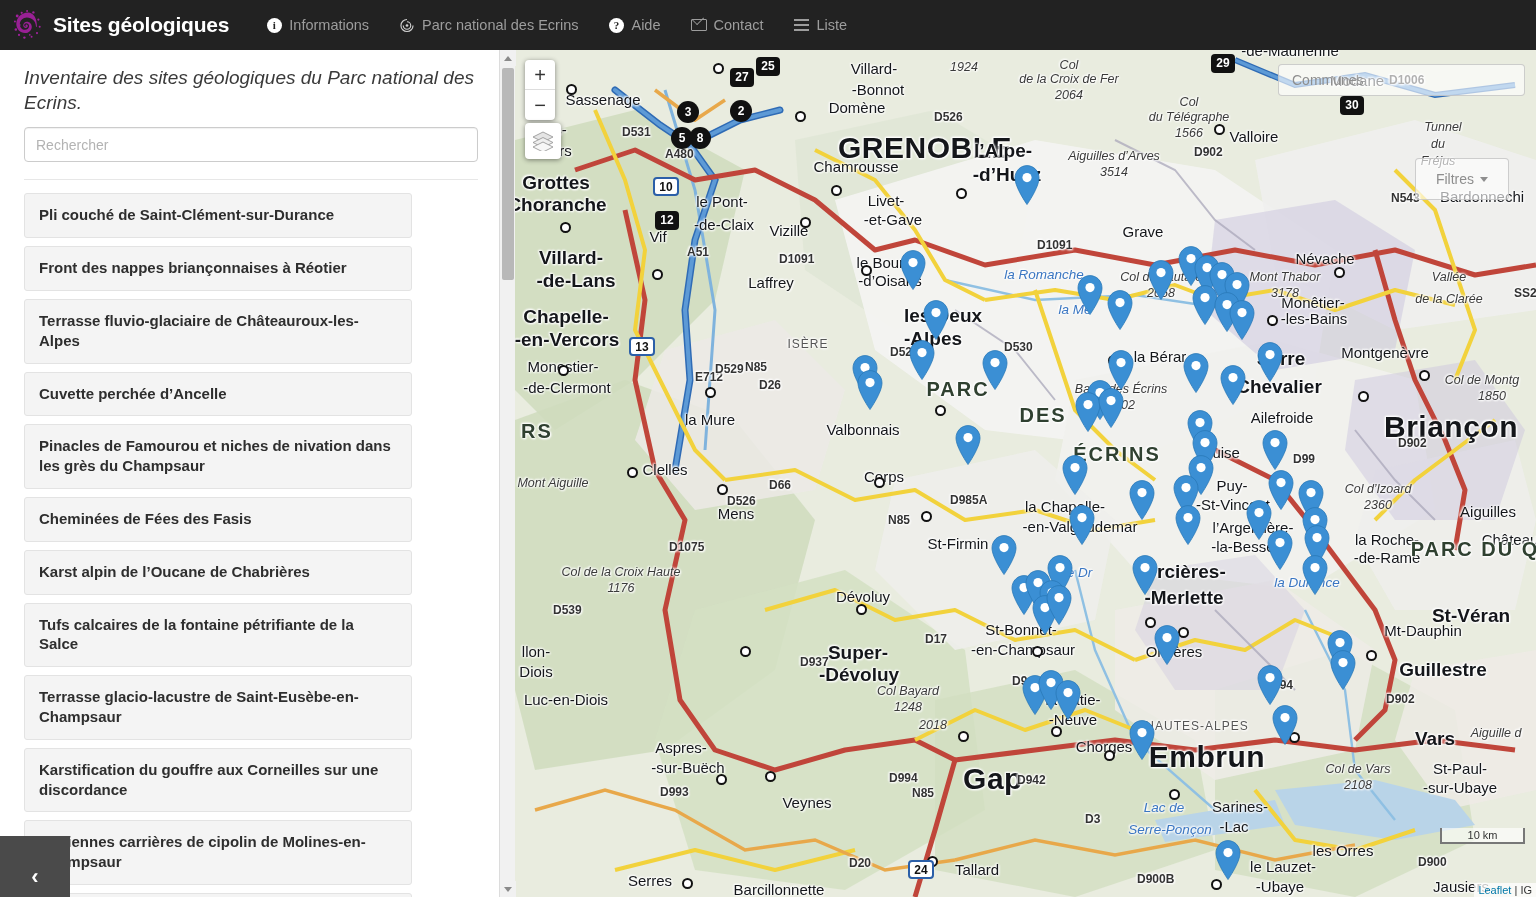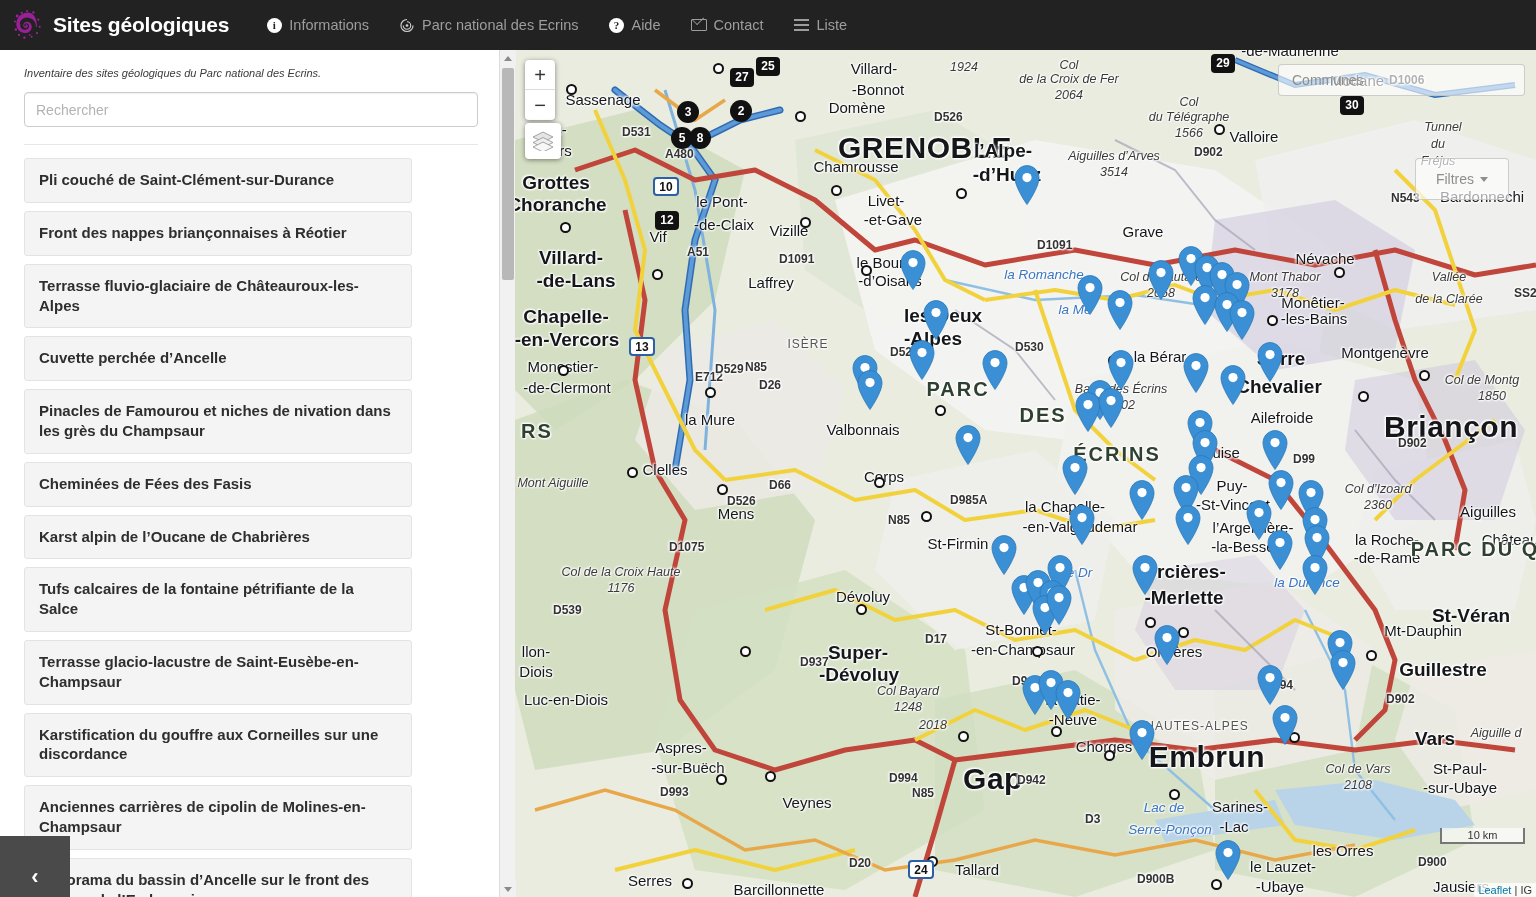--- a/index.html
+++ b/index.html
@@ -76,21 +76,21 @@
     overflow: hidden;
     z-index: 40;
   }
   #sidebar-inner {
     position: absolute; top: 0; left: 0;
     width: 500px; height: 847px;
     padding: 12px 14px 0 24px;
     overflow: hidden;
   }
   .intro {
-    font-size: 11px; font-style: italic; color: #3a3a3a;
+    font-size: 19px; font-style: italic; color: #3a3a3a;
     margin: 4px 0 12px 0; line-height: 1.3;
   }
   .search-box {
     display: block; width: 454px; height: 35px;
     border: 1px solid #cccccc; border-radius: 4px;
     padding: 6px 11px; font-size: 14px;
     color: #555; background: #fff;
     font-family: "Liberation Sans", sans-serif;
     box-shadow: inset 0 1px 1px rgba(0,0,0,.06);
     outline: none;
@@ -646,21 +646,21 @@
       <div class="mlbl road" style="left: 374px; top: 721px;">D994</div>
       <div class="mlbl road" style="left: 502px; top: 723px;">D942</div>
       <div class="mlbl road" style="left: 570px; top: 762px;">D3</div>
       <div class="mlbl road" style="left: 622px; top: 822px;">D900B</div>
       <div class="mlbl road" style="left: 334px; top: 806px;">D20</div>
       <div class="mlbl road" style="left: 410px; top: 582px;">D17</div>
       <div class="mlbl road" style="left: 497px; top: 624px;">D9</div>
       <div class="mlbl road" style="left: 435px; top: 443px;">D985A</div>
       <div class="mlbl road" style="left: 264px; top: 202px;">D1091</div>
       <div class="mlbl road" style="left: 522px; top: 188px;">D1091</div>
-      <div class="mlbl road" style="left: 500px; top: 290px;">D530</div>
+      <div class="mlbl road" style="left: 489px; top: 290px;">D530</div>
       <div class="mlbl road" style="left: 679px; top: 95px;">D902</div>
       <div class="mlbl road" style="left: 883px; top: 386px;">D902</div>
       <div class="mlbl road" style="left: 871px; top: 642px;">D902</div>
       <div class="mlbl road" style="left: 903px; top: 805px;">D900</div>
       <div class="mlbl road" style="left: 756px; top: 628px;">N94</div>
       <div class="mlbl road" style="left: 778px; top: 402px;">D99</div>
       <div class="mlbl road" style="left: 999px; top: 236px;">SS24</div>
       <div class="mlbl road" style="left: 876px; top: 141px;">N543</div>
       <div class="mlbl road" style="left: 874px; top: 23px;">D1006</div>
       <div class="mlbl peak center" style="left: 449px; top: 10px;">1924</div>

